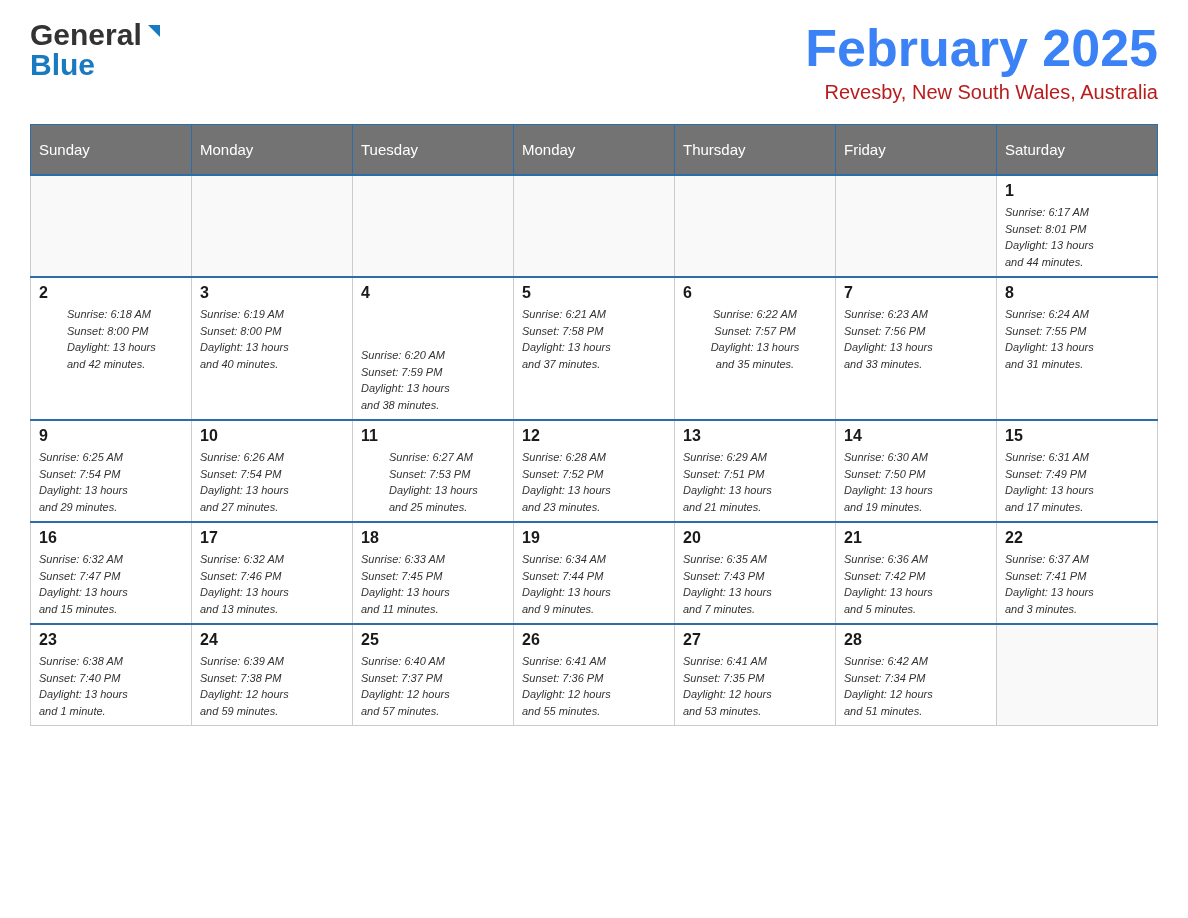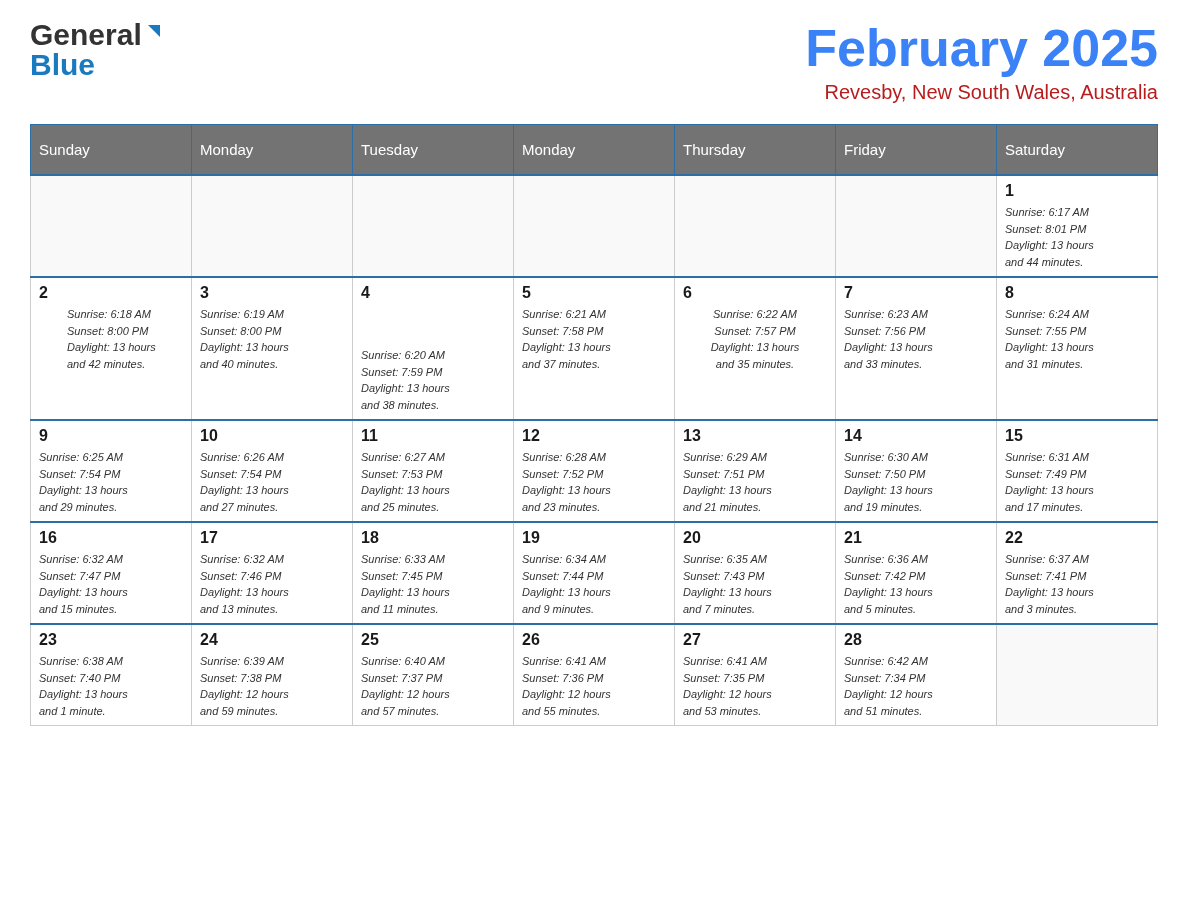--- a/index.html
+++ b/index.html
@@ -205,21 +205,21 @@
         </td>
         <td>
           <span class="day-number">10</span>
           <div class="day-info" style="white-space: pre-line;">Sunrise: 6:26 AM
 Sunset: 7:54 PM
 Daylight: 13 hours
 and 27 minutes.</div>
         </td>
         <td>
           <span class="day-number">11</span>
-          <div class="day-info" style="white-space: pre-line;">Sunrise: 6:27 AM
+          <div class="day-info" style="white-space: pre-line; margin-left: 28px;">Sunrise: 6:27 AM
 Sunset: 7:53 PM
 Daylight: 13 hours
 and 25 minutes.</div>
         </td>
         <td>
           <span class="day-number">12</span>
           <div class="day-info" style="white-space: pre-line;">Sunrise: 6:28 AM
 Sunset: 7:52 PM
 Daylight: 13 hours
 and 23 minutes.</div>

